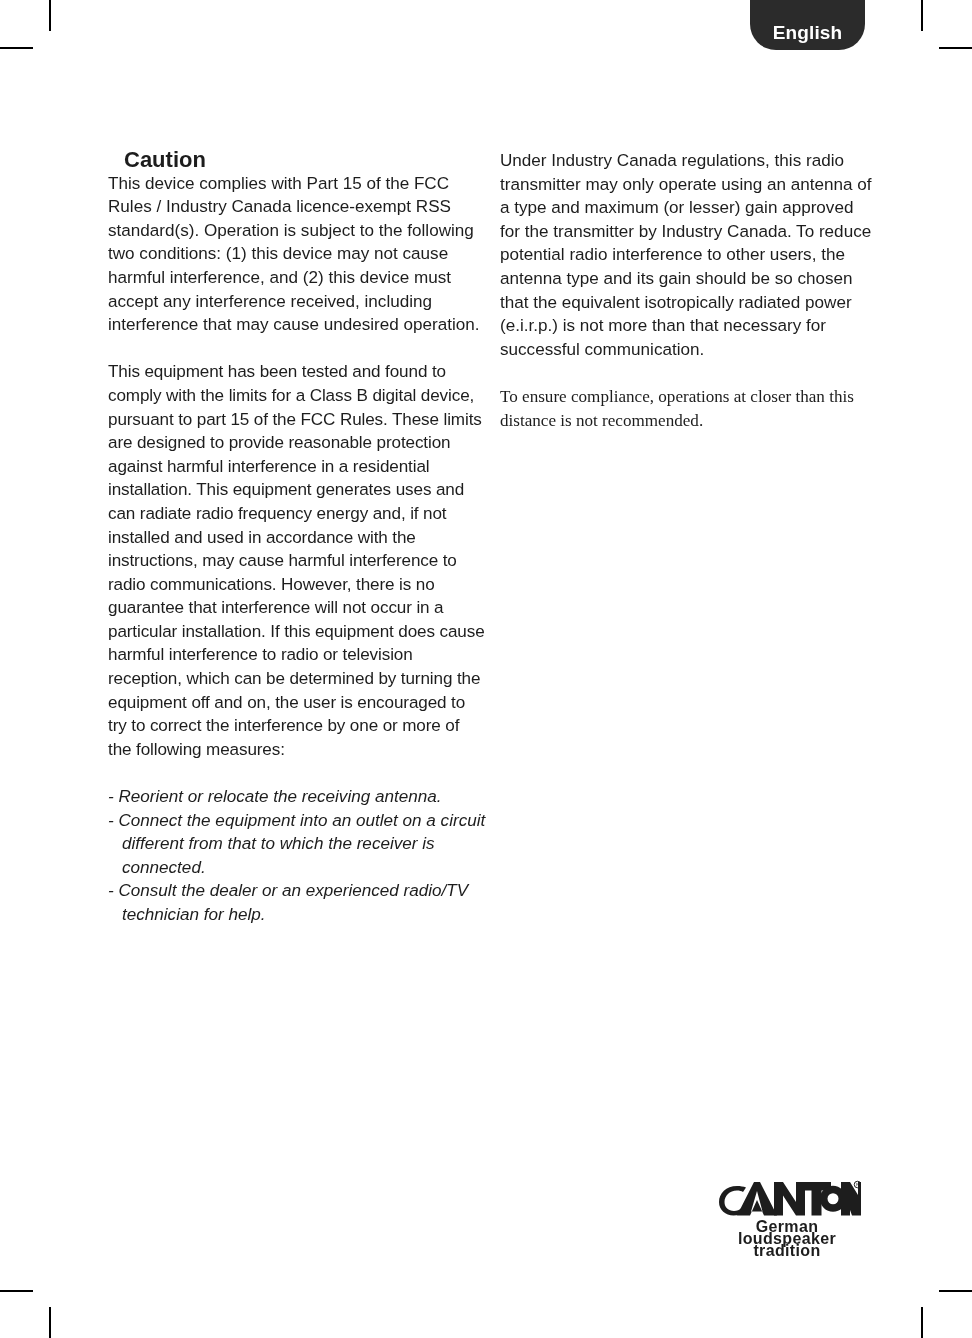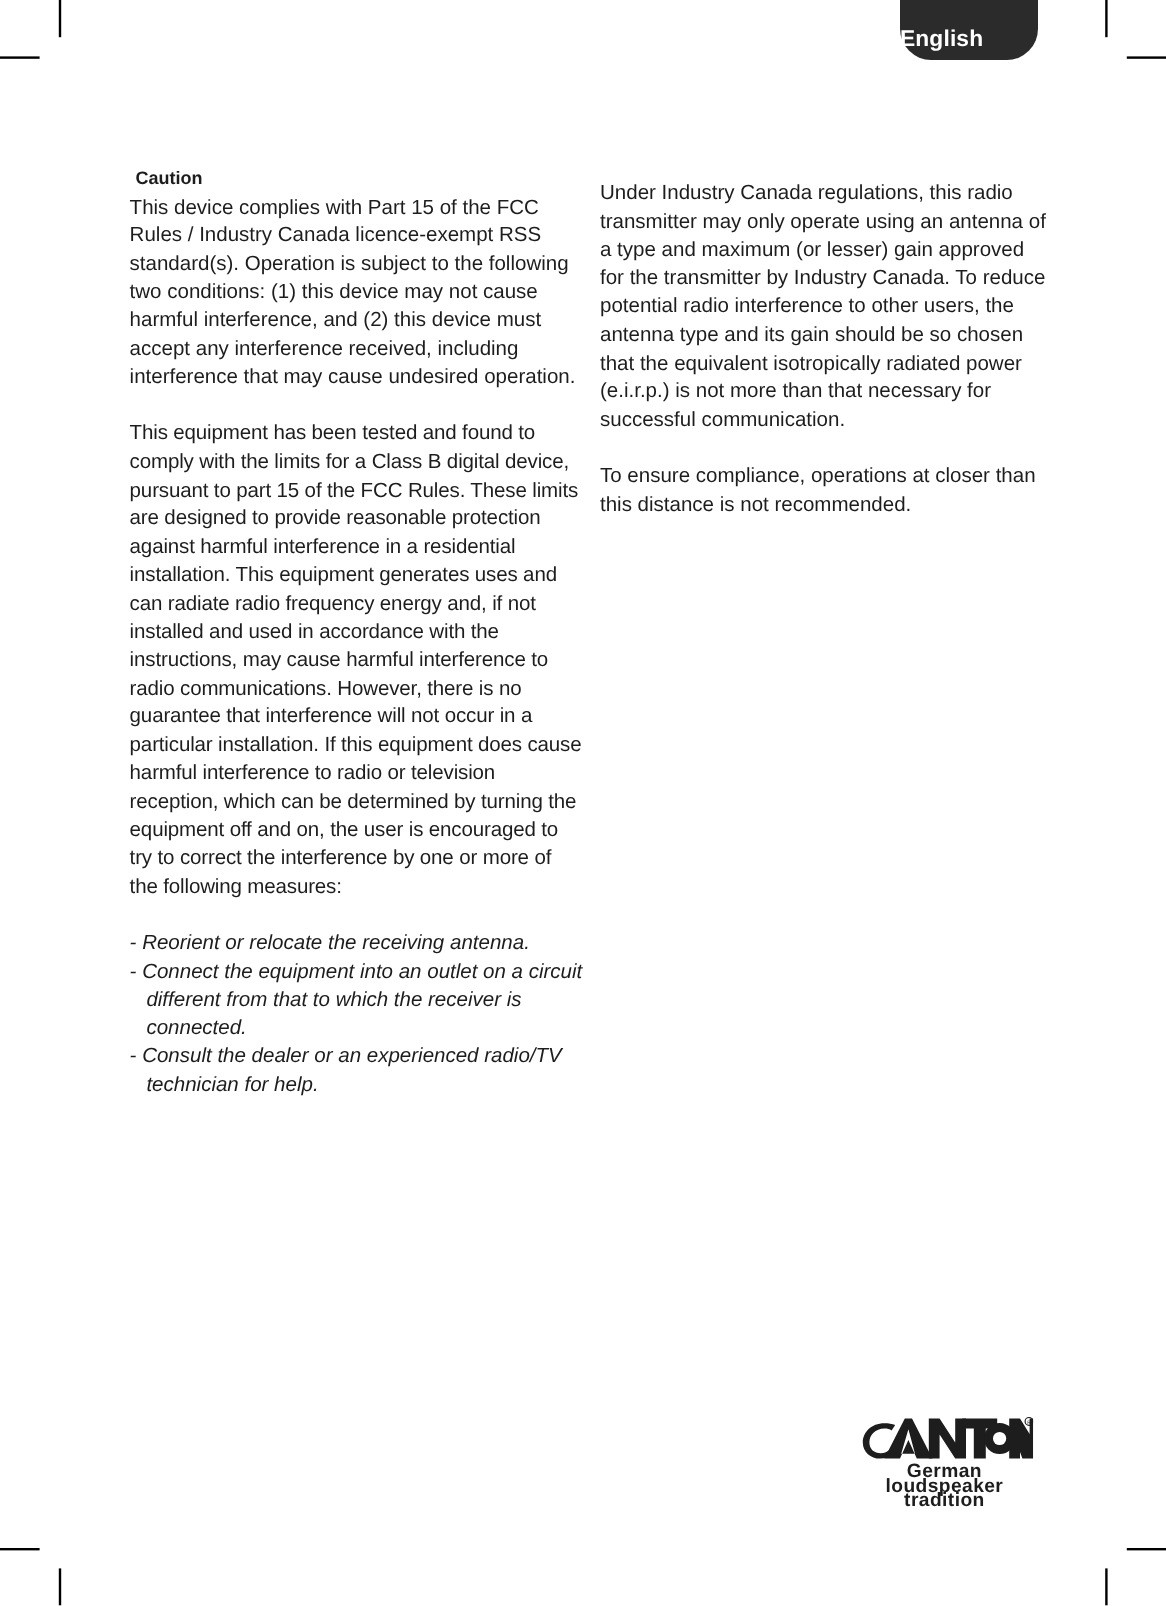--- a/index.html
+++ b/index.html
@@ -38,20 +38,21 @@
     position: absolute;
     left: 750px;
     top: 0px;
     width: 115px;
     height: 50px;
     background: #2b2b2b;
     border-bottom-left-radius: 26px;
     border-bottom-right-radius: 26px;
     display: flex;
     align-items: flex-end;
+    justify-content: center;
     padding-bottom: 8px;
     box-sizing: border-box;
   }
   .lang-tab-label {
     color: #ffffff;
     font-size: 19px;
     font-weight: bold;
     letter-spacing: 0.1px;
     line-height: 1;
   }
@@ -60,25 +61,25 @@
   .col {
     position: absolute;
     width: 378px;
     font-size: 17.1px;
     line-height: 23.6px;
   }
   .col-left  { left: 108px; top: 132px; }
   .col-right { left: 500px; top: 149px; }
 
   .para { margin: 0 0 23.6px 0; }
-  .para:last-child { margin-bottom: 0; }
+  .para:last-child { margin-bottom: 0; font-family: Liberation Serif, serif; }
   .heading {
     font-weight: bold;
-    margin: 5px;
-    font-size: 15px;
+    margin: 16px;
+    font-size: 22px;
     line-height: 23.6px;
   }
   .tight { margin-bottom: 0; }
 
   .bullet-list { margin: 0; font-style: italic; }
   .bullet-item {
     margin: 0;
     padding-left: 14px;
     text-indent: -14px;
   }

